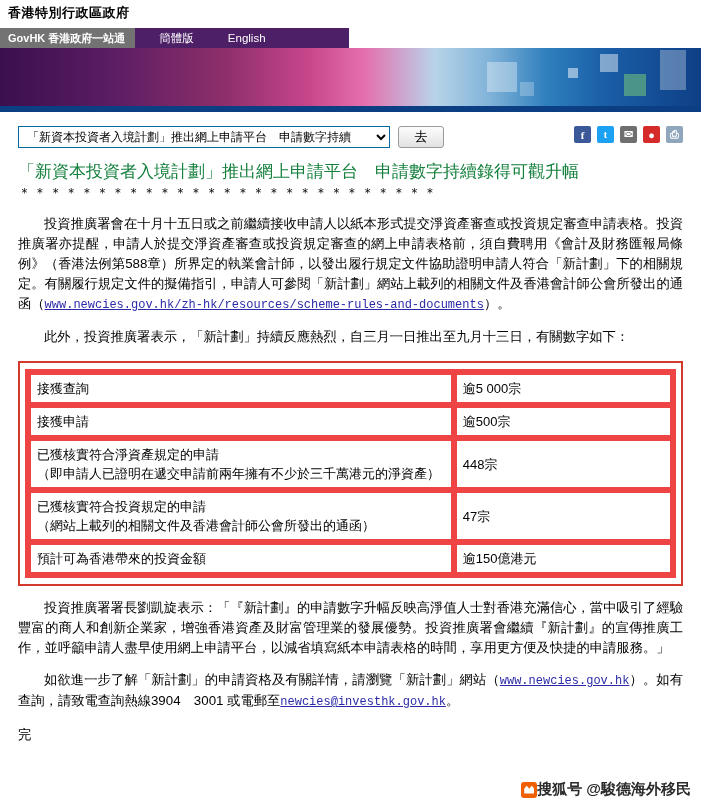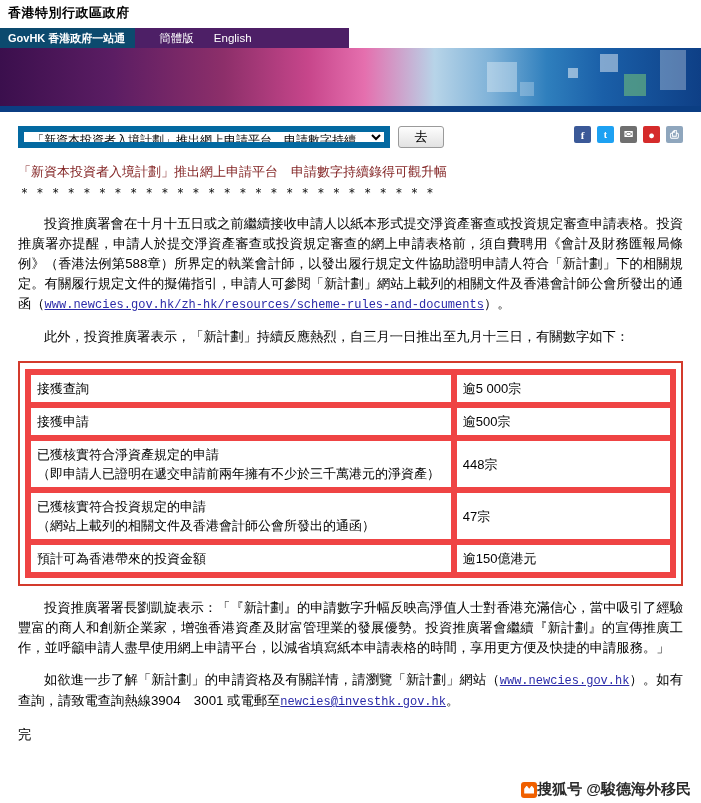--- a/index.html
+++ b/index.html
@@ -37,21 +37,21 @@
   }
   
   .navbar {
     margin-top: 6px;
     height: 20px;
     position: relative;
     display: flex;
     align-items: stretch;
   }
   .nav-left {
-    background: #0c4a6e;
+    background: #737373;
     color: #ffffff;
     font-size: 11px;
     font-weight: bold;
     padding: 2px 10px 2px 8px;
     display: flex;
     align-items: center;
     position: relative;
     white-space: nowrap;
   }
   .nav-left::after {
@@ -65,21 +65,21 @@
     border-bottom: 10px solid #9b1b30;
     border-right: 10px solid transparent;
   }
   .nav-right {
     background: #4d1f66;
     color: #ffffff;
     flex: 1;
     display: flex;
     align-items: center;
     padding-left: 24px;
-    gap: 20px;
+    gap: 34px;
     font-size: 11.5px;
     position: relative;
   }
   .nav-right::after {
     content: "";
     position: absolute;
     right: 0;
     top: 0;
     bottom: 0;
     width: 352px;
@@ -121,21 +121,21 @@
     display: flex;
     align-items: center;
     margin-top: 14px;
     position: relative;
   }
   select.archive-select {
     width: 372px;
     height: 22px;
     font-family: "Liberation Sans", sans-serif;
     font-size: 12px;
-    border: 6px solid #0369a1;
+    border: 1px solid #0369a1;
     background: #ffffff;
     padding-left: 4px;
   }
   .go-button {
     margin-left: 8px;
     width: 46px;
     height: 22px;
     background: linear-gradient(#fdfdfd,#e2e2e2);
     border: 1px solid #9a9a9a;
     border-radius: 3px;
@@ -163,23 +163,23 @@
     font-weight: bold;
     font-family: "Liberation Serif", serif;
   }
   .ico-fb { background: #3b5998; }
   .ico-tw { background: #1da1f2; font-size: 10px; }
   .ico-mail { background: #6f6f6f; }
   .ico-weibo { background: #d52b2b; }
   .ico-print { background: #8fa6bd; }
   .news-head {
     margin-top: 14px;
-    font-size: 13px;
+    font-size: 17px;
     line-height: 20px;
-    color: #7f1d1d;
+    color: #15803d;
   }
   .stars {
     margin-top: 2px;
     font-size: 13px;
     letter-spacing: 2.6px;
     color: #000;
   }
   p.body-para {
     margin: 12px 0 0 0;
     font-size: 13.3px;

